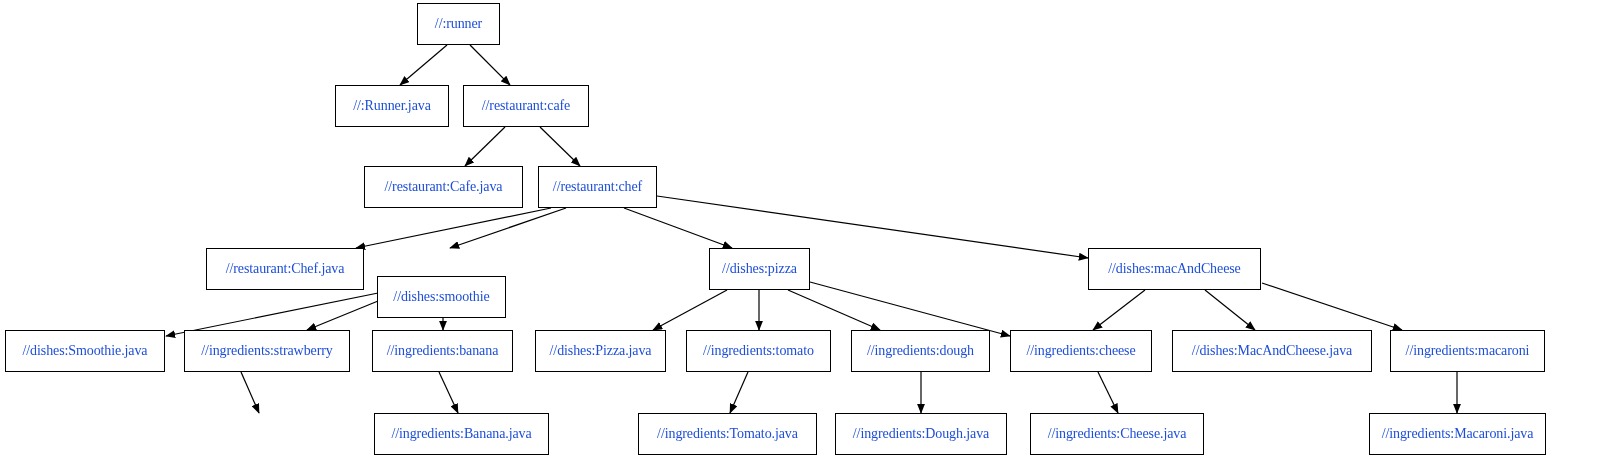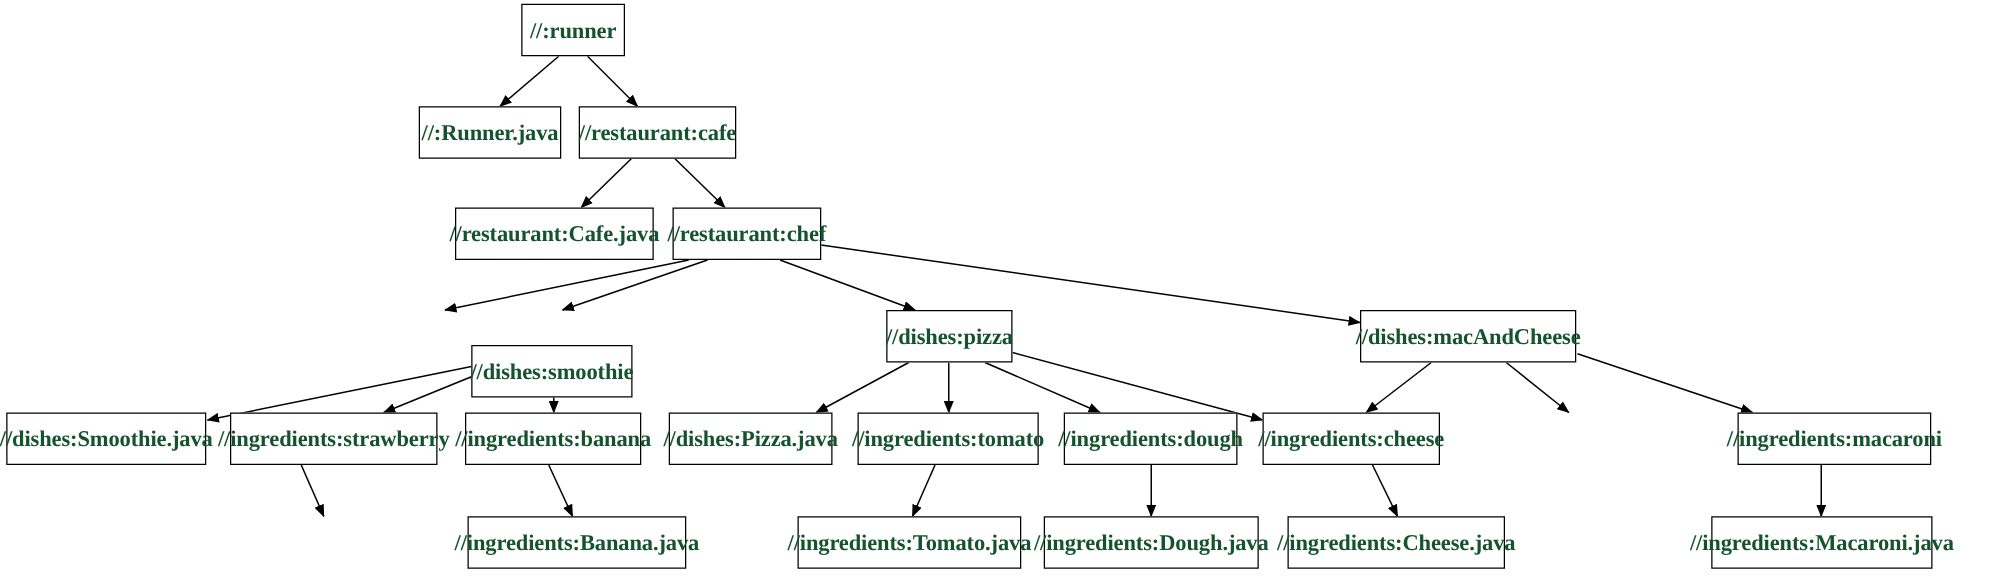--- a/index.html
+++ b/index.html
@@ -36,25 +36,24 @@
     box-sizing: border-box;
     border: 1px solid #000000;
     background: #ffffff;
     display: flex;
     align-items: center;
     justify-content: center;
     white-space: nowrap;
   }
   .node-label {
     font-family: "Liberation Serif", "DejaVu Serif", serif;
-    font-size: 18px;
+    font-size: 14px;
     line-height: 1;
-    color: #14532d;
+    color: #1d4ed8;
     letter-spacing: -0.1px;
-    font-weight: bold;
   }
 </style>
 </head>
 <body>
 
 <div id="graph-canvas">
 
   <svg id="edge-layer" viewBox="0 0 1600 468" width="1600" height="468" xmlns="http://www.w3.org/2000/svg">
     <defs>
       <marker id="arrowhead" markerWidth="10" markerHeight="8" refX="9.2" refY="4" orient="auto" markerUnits="userSpaceOnUse">
@@ -98,20 +97,23 @@
       </div>
       <div class="graph-node" style="left: 463px; top: 85px; width: 126px; height: 42px; background: rgb(255, 255, 255); border-color: rgb(0, 0, 0);">
         <span class="node-label">//restaurant:cafe</span>
       </div>
       <div class="graph-node" style="left: 364px; top: 166px; width: 159px; height: 42px; background: rgb(255, 255, 255); border-color: rgb(0, 0, 0);">
         <span class="node-label">//restaurant:Cafe.java</span>
       </div>
       <div class="graph-node" style="left: 538px; top: 166px; width: 119px; height: 42px; background: rgb(255, 255, 255); border-color: rgb(0, 0, 0);">
         <span class="node-label">//restaurant:chef</span>
       </div>
+      <div class="graph-node" style="left: 206px; top: 248px; width: 158px; height: 42px; background: rgb(255, 255, 255); border-color: rgb(0, 0, 0);">
+        <span class="node-label">//restaurant:Chef.java</span>
+      </div>
       <div class="graph-node" style="left: 377px; top: 248px; width: 129px; height: 42px; background: rgb(255, 255, 255); border-color: rgb(0, 0, 0); margin-top: 28px;">
         <span class="node-label">//dishes:smoothie</span>
       </div>
       <div class="graph-node" style="left: 709px; top: 248px; width: 101px; height: 42px; background: rgb(255, 255, 255); border-color: rgb(0, 0, 0);">
         <span class="node-label">//dishes:pizza</span>
       </div>
       <div class="graph-node" style="left: 1088px; top: 248px; width: 173px; height: 42px; background: rgb(255, 255, 255); border-color: rgb(0, 0, 0);">
         <span class="node-label">//dishes:macAndCheese</span>
       </div>
       <div class="graph-node" style="left: 5px; top: 330px; width: 160px; height: 42px; background: rgb(255, 255, 255); border-color: rgb(0, 0, 0);">
@@ -128,20 +130,23 @@
       </div>
       <div class="graph-node" style="left: 686px; top: 330px; width: 145px; height: 42px; background: rgb(255, 255, 255); border-color: rgb(0, 0, 0);">
         <span class="node-label">//ingredients:tomato</span>
       </div>
       <div class="graph-node" style="left: 851px; top: 330px; width: 139px; height: 42px; background: rgb(255, 255, 255); border-color: rgb(0, 0, 0);">
         <span class="node-label">//ingredients:dough</span>
       </div>
       <div class="graph-node" style="left: 1010px; top: 330px; width: 142px; height: 42px; background: rgb(255, 255, 255); border-color: rgb(0, 0, 0);">
         <span class="node-label">//ingredients:cheese</span>
       </div>
+      <div class="graph-node" style="left: 1172px; top: 330px; width: 200px; height: 42px; background: rgb(255, 255, 255); border-color: rgb(0, 0, 0);">
+        <span class="node-label">//dishes:MacAndCheese.java</span>
+      </div>
       <div class="graph-node" style="left: 1390px; top: 330px; width: 155px; height: 42px; background: rgb(255, 255, 255); border-color: rgb(0, 0, 0); align-items: center;">
         <span class="node-label">//ingredients:macaroni</span>
       </div>
       <div class="graph-node" style="left: 374px; top: 413px; width: 175px; height: 42px; background: rgb(255, 255, 255); border-color: rgb(0, 0, 0);">
         <span class="node-label">//ingredients:Banana.java</span>
       </div>
       <div class="graph-node" style="left: 638px; top: 413px; width: 179px; height: 42px; background: rgb(255, 255, 255); border-color: rgb(0, 0, 0);">
         <span class="node-label">//ingredients:Tomato.java</span>
       </div>
       <div class="graph-node" style="left: 835px; top: 413px; width: 172px; height: 42px; background: rgb(255, 255, 255); border-color: rgb(0, 0, 0);">

